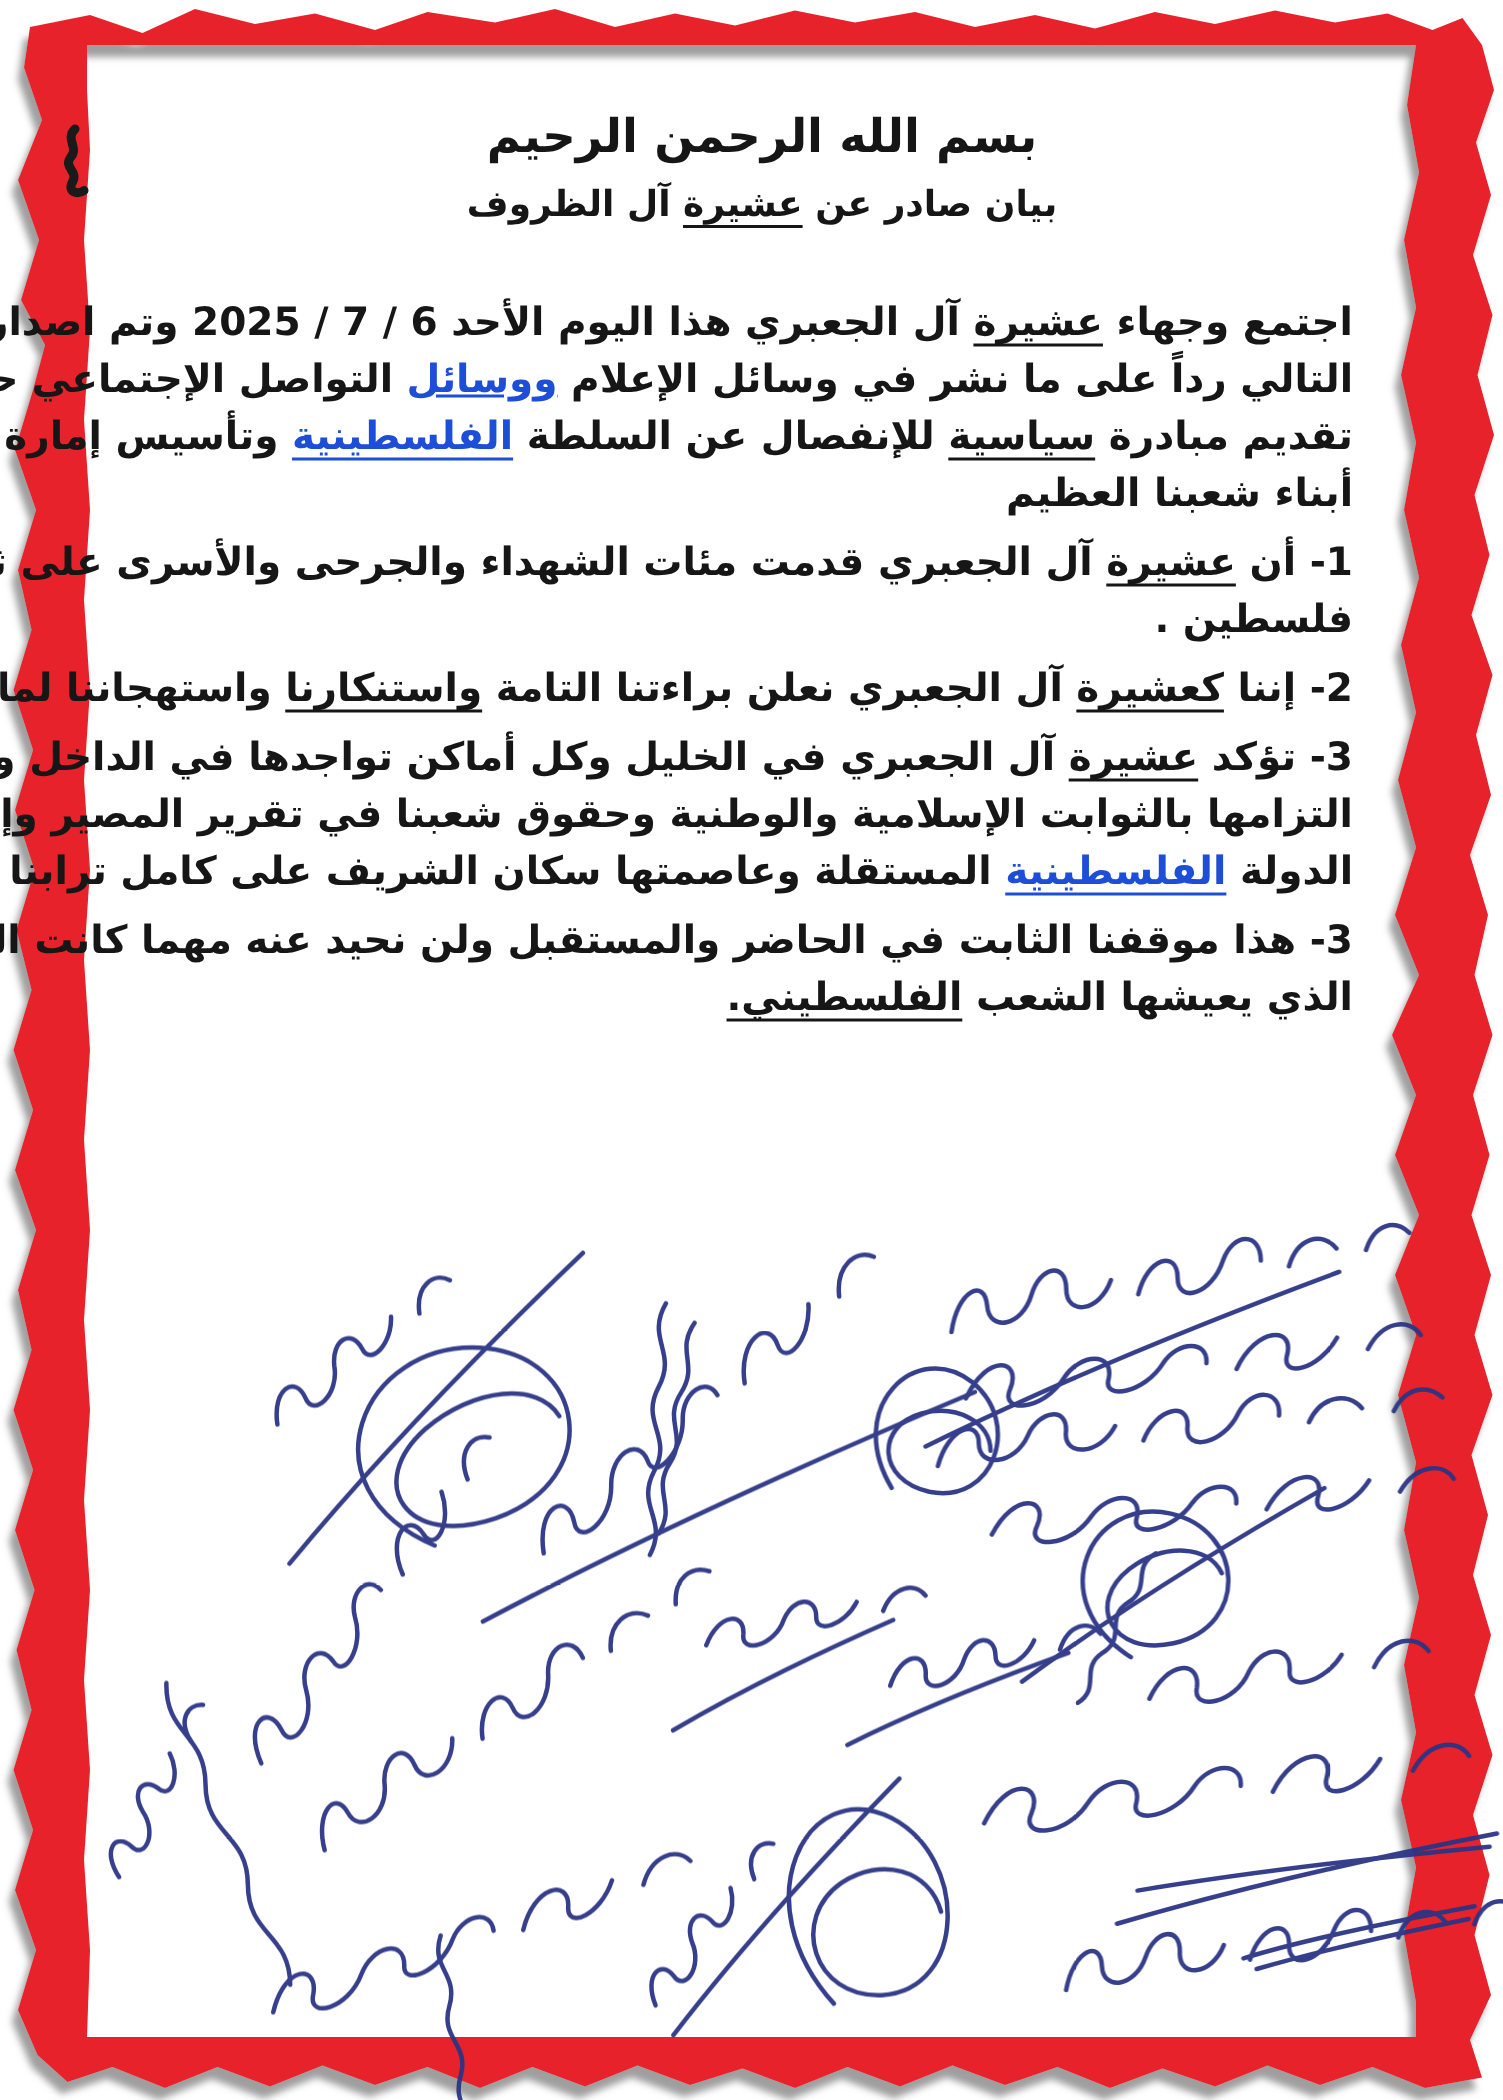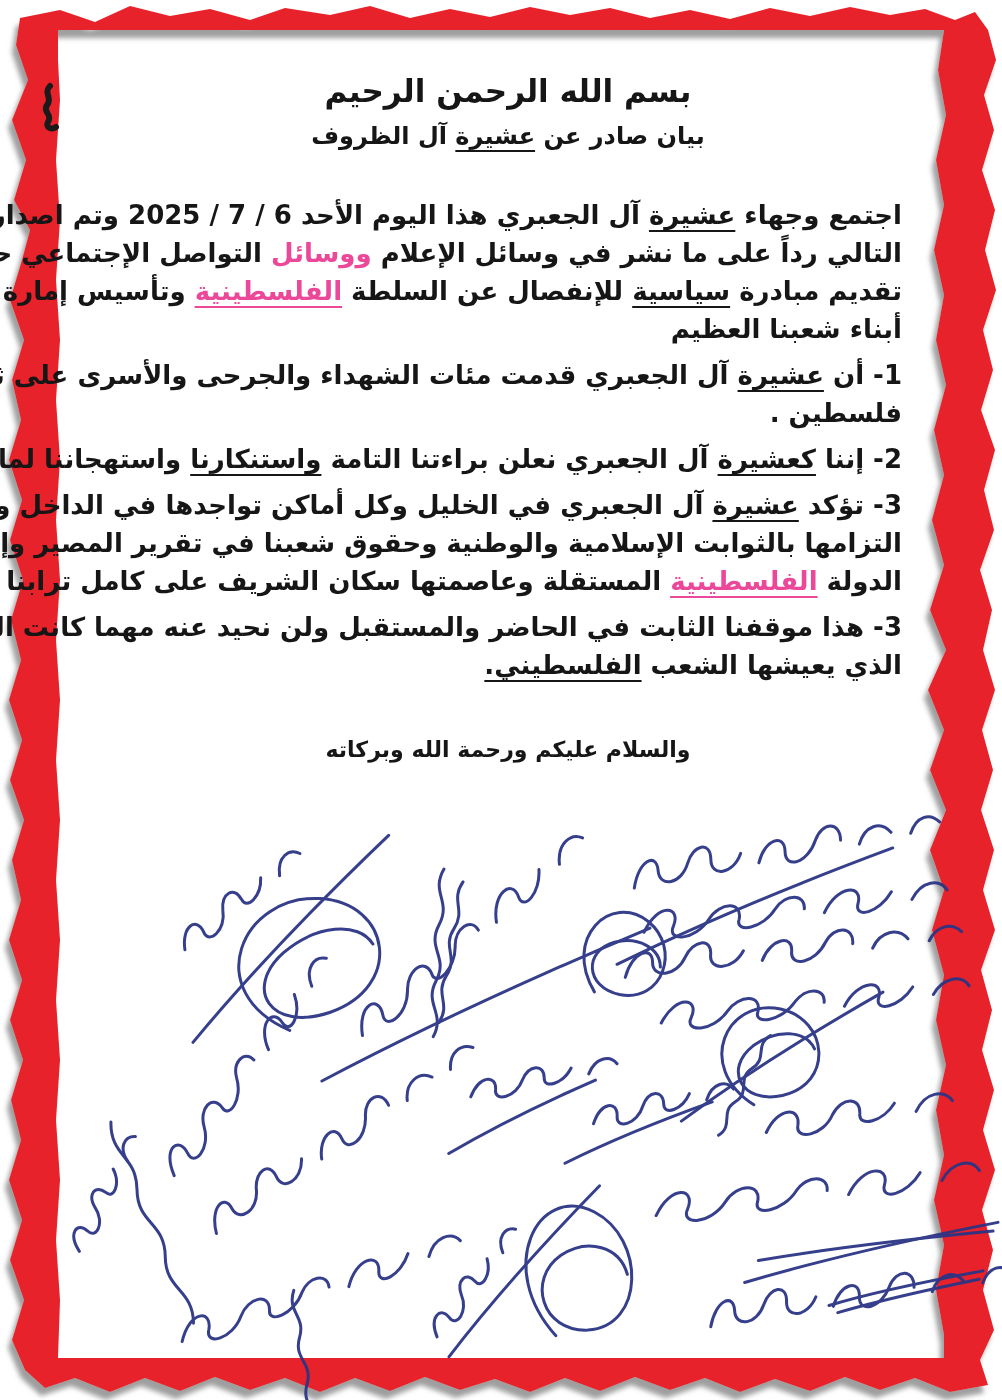--- a/index.html
+++ b/index.html
@@ -13,21 +13,21 @@
     direction:rtl;color:#161616;
     padding:44px 42px 0 56px;box-sizing:border-box;
   }
   .t1{font-size:31px;font-weight:bold;text-align:center;line-height:34px;margin:0;}
   .t2{font-size:24px;font-weight:bold;text-align:center;line-height:32px;margin:12px 0 0 0;}
   .body-text{margin-top:44px;}
   .para{font-size:26px;font-weight:bold;line-height:38px;}
   .para + .para{margin-top:8px;}
   .line{white-space:nowrap;}
   .u{text-decoration:underline;text-decoration-thickness:2px;text-underline-offset:6px;}
-  .f{color:#ec4899;}
+  .f{color:#1d4ed8;text-decoration:underline;}
   .closing{margin-top:48px;font-size:22px;font-weight:bold;text-align:center;line-height:36px;}
   .ink{stroke:#2b3585;fill:none;stroke-width:3px;stroke-linecap:round;stroke-linejoin:round;opacity:.95;}
 </style>
 </head>
 <body>
 
 <div class="page">
 
   <svg class="frame-svg" viewBox="0 0 1002 1400" aria-hidden="true">
     <defs>
@@ -69,21 +69,20 @@
           <div class="line"><span>3- تؤكد </span><span class="u">عشيرة</span><span> آل الجعبري في الخليل وكل أماكن تواجدها في الداخل والخارج</span></div>
           <div class="line"><span>التزامها بالثوابت الإسلامية والوطنية وحقوق شعبنا في تقرير المصير وإقامة.</span></div>
           <div class="line"><span>الدولة </span><span class="f u">الفلسطينية</span><span> المستقلة وعاصمتها سكان الشريف على كامل ترابنا الوطني.</span></div>
         </div>
       <div class="para">
           <div class="line"><span>3- هذا موقفنا الثابت في الحاضر والمستقبل ولن نحيد عنه مهما كانت الظروف</span></div>
           <div class="line"><span>الذي يعيشها الشعب </span><span class="u">الفلسطيني.</span></div>
         </div>
     </div>
 
-    <div class="closing">والسلام عليكم ورحمة الله وبركاته</div>
   </div>
 
   <svg class="sig-svg" viewBox="0 0 1002 1400" aria-hidden="true">
     <defs>
       <path id="wa" vector-effect="non-scaling-stroke" d="M0 30 C6 10 20 6 19 20 C18 33 34 33 41 18 C47 5 60 4 58 18 C56 31 72 32 80 17 M92 26 C99 9 114 7 112 21 C110 34 127 32 135 16 C142 3 155 5 153 19 M166 24 C172 11 184 9 190 19 M204 22 C210 10 220 9 226 17"></path>
       <path id="wb" vector-effect="non-scaling-stroke" d="M0 26 C12 3 27 9 20 24 C14 36 33 38 44 22 C53 9 68 11 64 25 C60 36 79 35 89 20 C97 9 110 11 108 23 M121 28 C132 7 149 9 144 24 C140 36 157 34 167 18 M180 26 C188 12 200 12 204 22"></path>
       <path id="wc" vector-effect="non-scaling-stroke" d="M0 22 C9 5 22 7 19 20 C16 31 33 30 40 16 C47 4 58 6 56 18 C54 28 69 26 77 14 M89 22 C96 9 107 9 111 18"></path>
       <path id="loop" vector-effect="non-scaling-stroke" d="M22 78 C-14 30 28 -18 66 6 C100 28 88 82 46 78 C12 74 8 40 36 29 C58 21 80 30 82 48"></path>
       <path id="slash" vector-effect="non-scaling-stroke" d="M0 34 C70 16 150 2 224 -8"></path>
       <path id="zig" vector-effect="non-scaling-stroke" d="M14 0 C2 22 24 28 13 50 C2 72 25 78 14 100 C3 122 26 128 15 150"></path>

